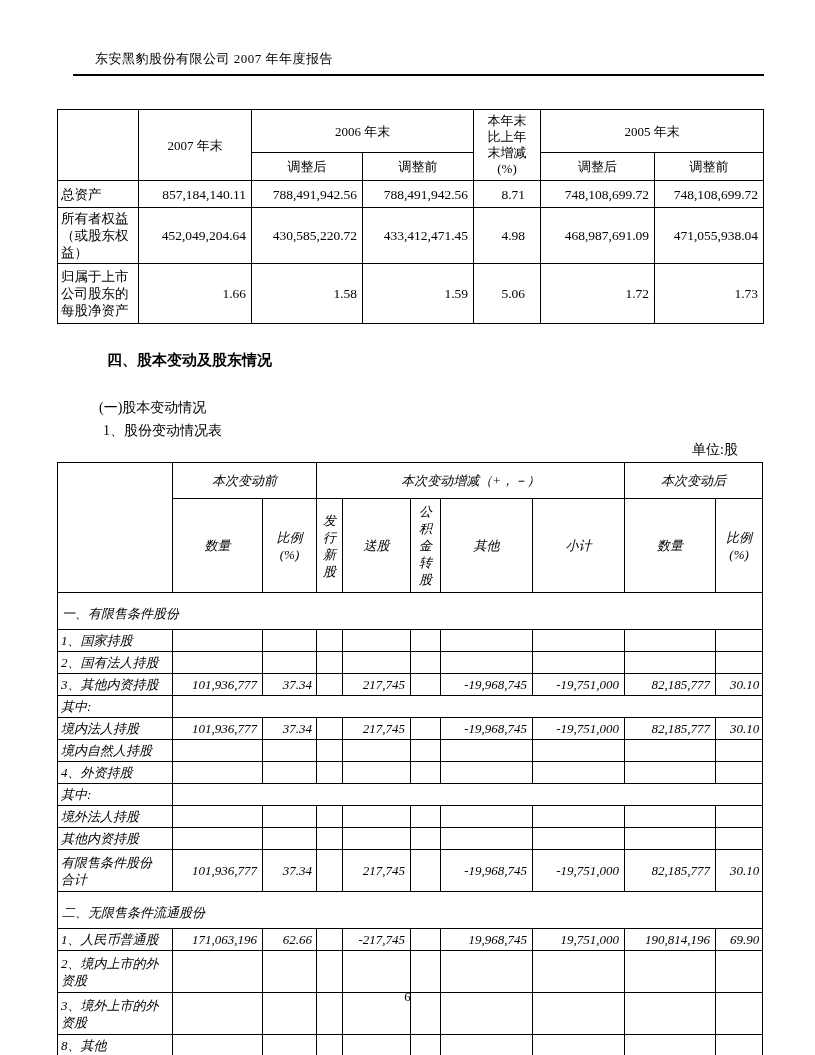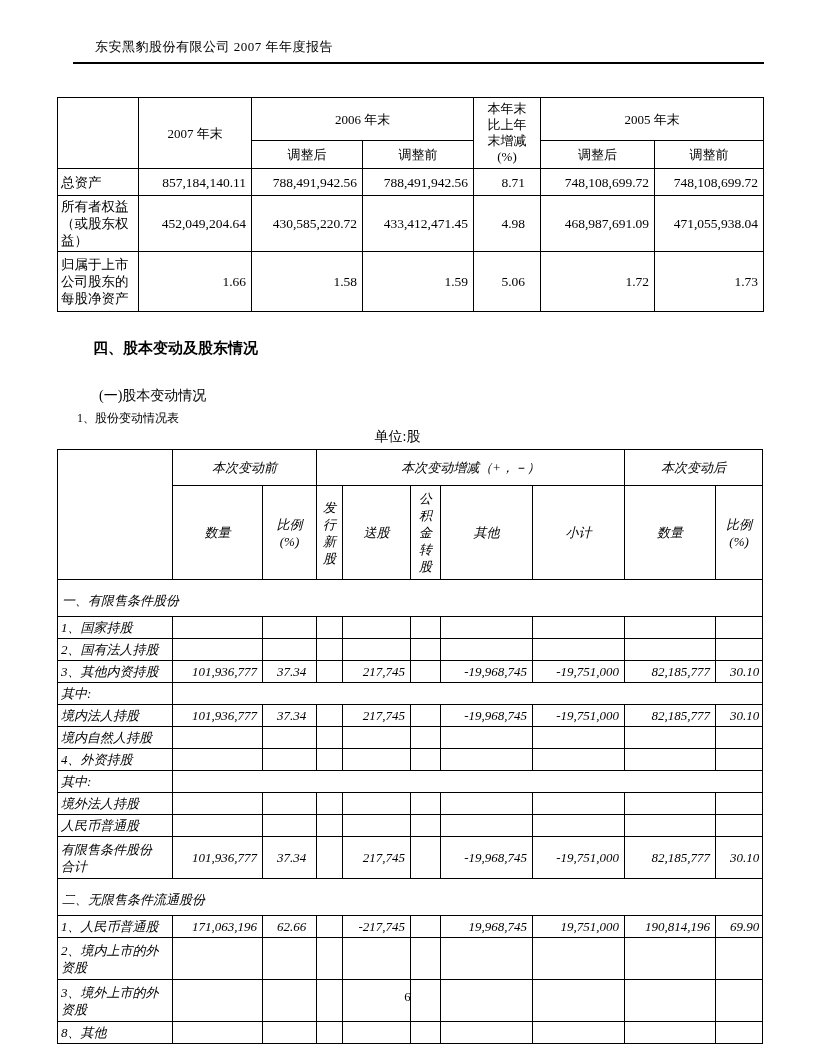--- a/index.html
+++ b/index.html
@@ -2,21 +2,21 @@
 <html><head>
 <meta charset="utf-8">
 <style>
   * { box-sizing: border-box; }
   html,body { margin:0; padding:0; background:#ffffff; }
   .page {
     width:815px; height:1055px; position:relative; overflow:hidden;
     background:#ffffff; color:#000;
     font-family:"Liberation Serif","DejaVu Serif",serif;
   }
-  .doc-title { padding:38px 0 0 95px; font-size:13px; letter-spacing:0.5px; }
+  .doc-title { padding:50px 0 0 95px; font-size:13px; letter-spacing:0.5px; }
   .doc-rule { height:0; border-top:2px solid #000; margin:6px 51px 0 73px; }
   .content { margin-left:57px; width:706px; }
 
   table { border-collapse:collapse; table-layout:fixed; width:706px; }
   th,td {
     border:1px solid #000; padding:2px 4px; font-size:13px; font-weight:normal;
     line-height:17px; vertical-align:middle; overflow:hidden;
   }
   th { text-align:center; white-space:pre-line; }
 
@@ -27,36 +27,36 @@
   .t1 tbody tr.r1 { height:27px; }
   .t1 tbody tr.r2 { height:56px; }
   .t1 tbody tr.r3 { height:60px; }
   .t1 td { font-size:13.5px; }
   .t1 .lbl { text-align:left; white-space:pre-line; padding-left:3px; }
   .t1 .num { text-align:right; padding-right:5px;border-radius:8px; }
   .t1 .pctc { text-align:right; padding-right:15px; }
   .chg { line-height:16px; }
 
   
-  .h1 { font-size:15px; font-weight:bold; margin:27px 0 0 36px; }
+  .h1 { font-size:15px; font-weight:bold; margin:27px 0 0 50px; }
   .h2t { font-size:14px; margin:29px 0 0 42px; }
-  .h3t { font-size:12px; margin:5px 0 0 20px; }
-  .unit { font-size:14px; text-align:center; padding-right:25px; margin-top:1px; }
+  .h3t { font-size:14px; margin:5px 0 0 46px; }
+  .unit { font-size:14px; text-align:right; padding-right:25px; margin-top:1px; }
 
   
   .t2 { margin-top:3px;font-style:italic; }
   .t2 thead tr.hr1 { height:36px; }
   .t2 thead tr.hr2 { height:94px; }
   .t2 tbody tr { height:21px; }
   .t2 tbody tr.tall { height:42px; }
   .t2 tbody tr.sec { height:33px; }
   .t2 .sec td { padding:12px 4px 7px; text-align:left; }
   .t2 .lbl { text-align:left; white-space:pre-line; padding-left:3px; }
   .t2 .num { text-align:right; padding-right:5px; }
-  .t2 .pct { text-align:left; padding-left:14px; }
+  .t2 .pct { text-align:right; padding-left:14px; }
 
   .page-num { position:absolute; bottom:50px; left:0; width:100%; text-align:center; font-size:13px; }
 </style>
 </head>
 <body>
 
 <div class="page">
 
   <div class="doc-title">东安黑豹股份有限公司 2007 年年度报告</div>
   <div class="doc-rule"></div>
@@ -262,21 +262,21 @@
           <td class="pct"></td>
           <td></td>
           <td class="num"></td>
           <td></td>
           <td class="num"></td>
           <td class="num"></td>
           <td class="num"></td>
           <td class="pct"></td>
         </tr>
         <tr>
-          <td class="lbl">人民币普通股</td>
+          <td class="lbl">其他内资持股</td>
           <td class="num"></td>
           <td class="pct"></td>
           <td></td>
           <td class="num"></td>
           <td></td>
           <td class="num"></td>
           <td class="num"></td>
           <td class="num"></td>
           <td class="pct"></td>
         </tr>

